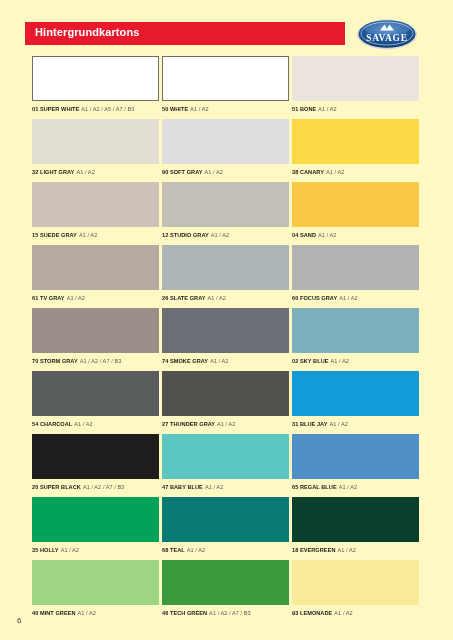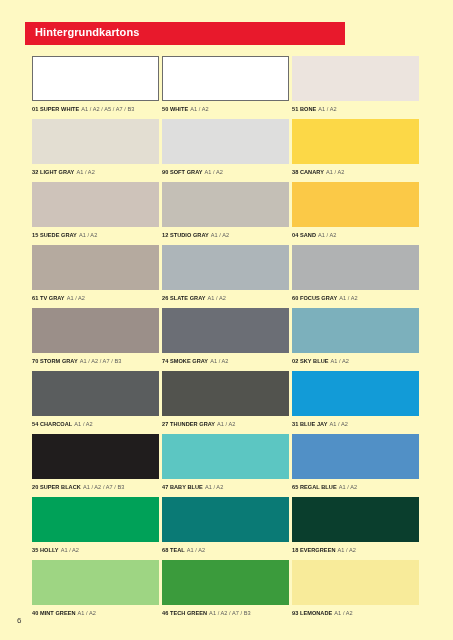--- a/index.html
+++ b/index.html
@@ -117,20 +117,39 @@
 </style>
 </head>
 <body>
 
 <div class="page">
 
   <div class="header">
     <div class="header-bar" style="background: rgb(232, 25, 44);">
       <div class="header-title">Hintergrundkartons</div>
     </div>
+    <div class="logo">
+      <svg viewBox="0 0 124 66" width="62" height="33" aria-hidden="true">
+        <defs>
+          <radialGradient id="lg" cx="50%" cy="35%" r="70%">
+            <stop offset="0%" stop-color="#4a86c8"></stop>
+            <stop offset="55%" stop-color="#1f5a9e"></stop>
+            <stop offset="100%" stop-color="#0d3565"></stop>
+          </radialGradient>
+        </defs>
+        <ellipse cx="62" cy="33" rx="60" ry="30" fill="#d8d8d8"></ellipse>
+        <ellipse cx="62" cy="32" rx="57" ry="27.5" fill="url(#lg)"></ellipse>
+        <ellipse cx="62" cy="31" rx="52" ry="23" fill="none" stroke="#ffffff" stroke-width="1.4" opacity="0.75"></ellipse>
+        <ellipse cx="62" cy="21" rx="46" ry="13" fill="#ffffff" opacity="0.13"></ellipse>
+        <g fill="#ffffff">
+          <path d="M48 25 L57 13 L62 22 L67 13 L76 25 Z"></path>
+        </g>
+        <text x="62" y="46" font-family="Liberation Serif, serif" font-size="19" font-weight="bold" fill="#ffffff" text-anchor="middle" letter-spacing="1.5">SAVAGE</text>
+      </svg>
+    </div>
   </div>
 
   <div class="grid">
 
     <div class="row">
       <div class="cell c0">
         <div class="swatch bordered" style="background: rgb(255, 255, 255);"></div>
         <div class="caption">
           <span class="code">01 SUPER WHITE</span><span class="sizes">A1 / A2 / A5 / A7 / B3</span>
         </div>

